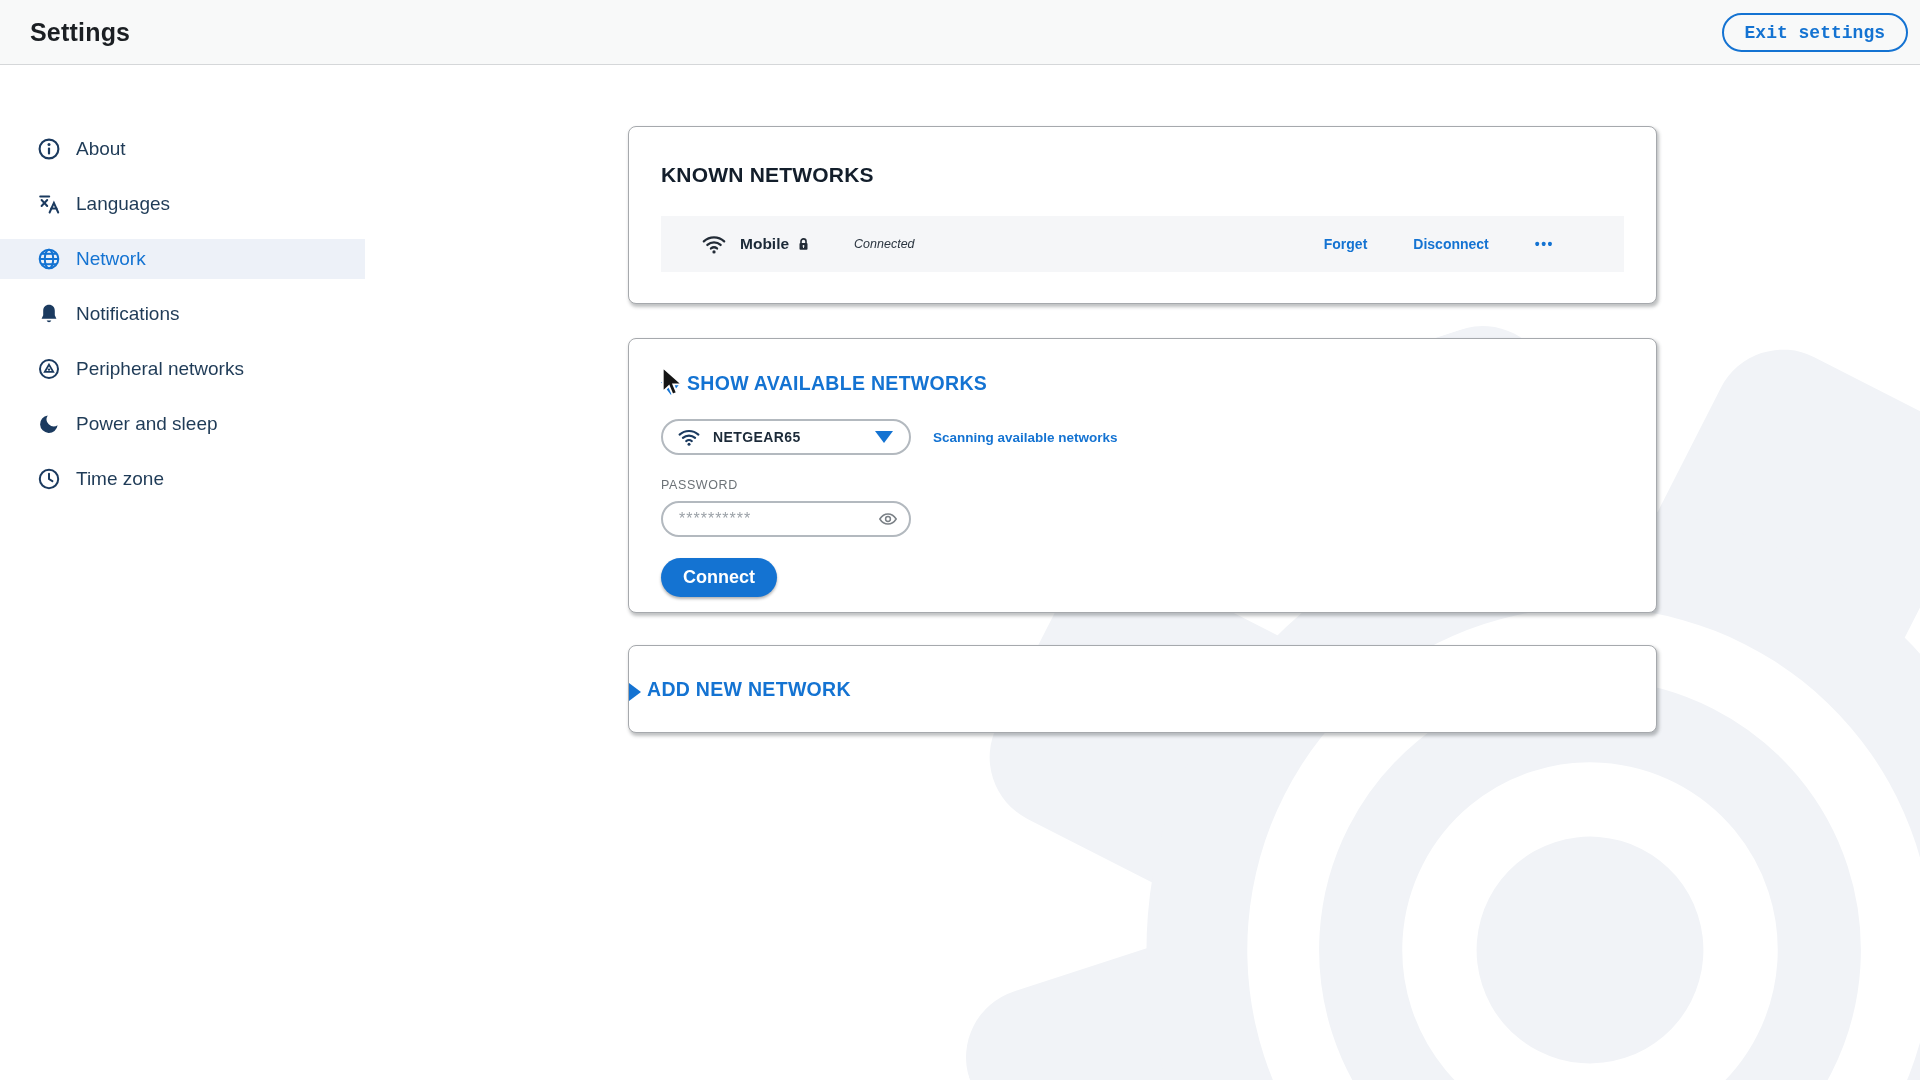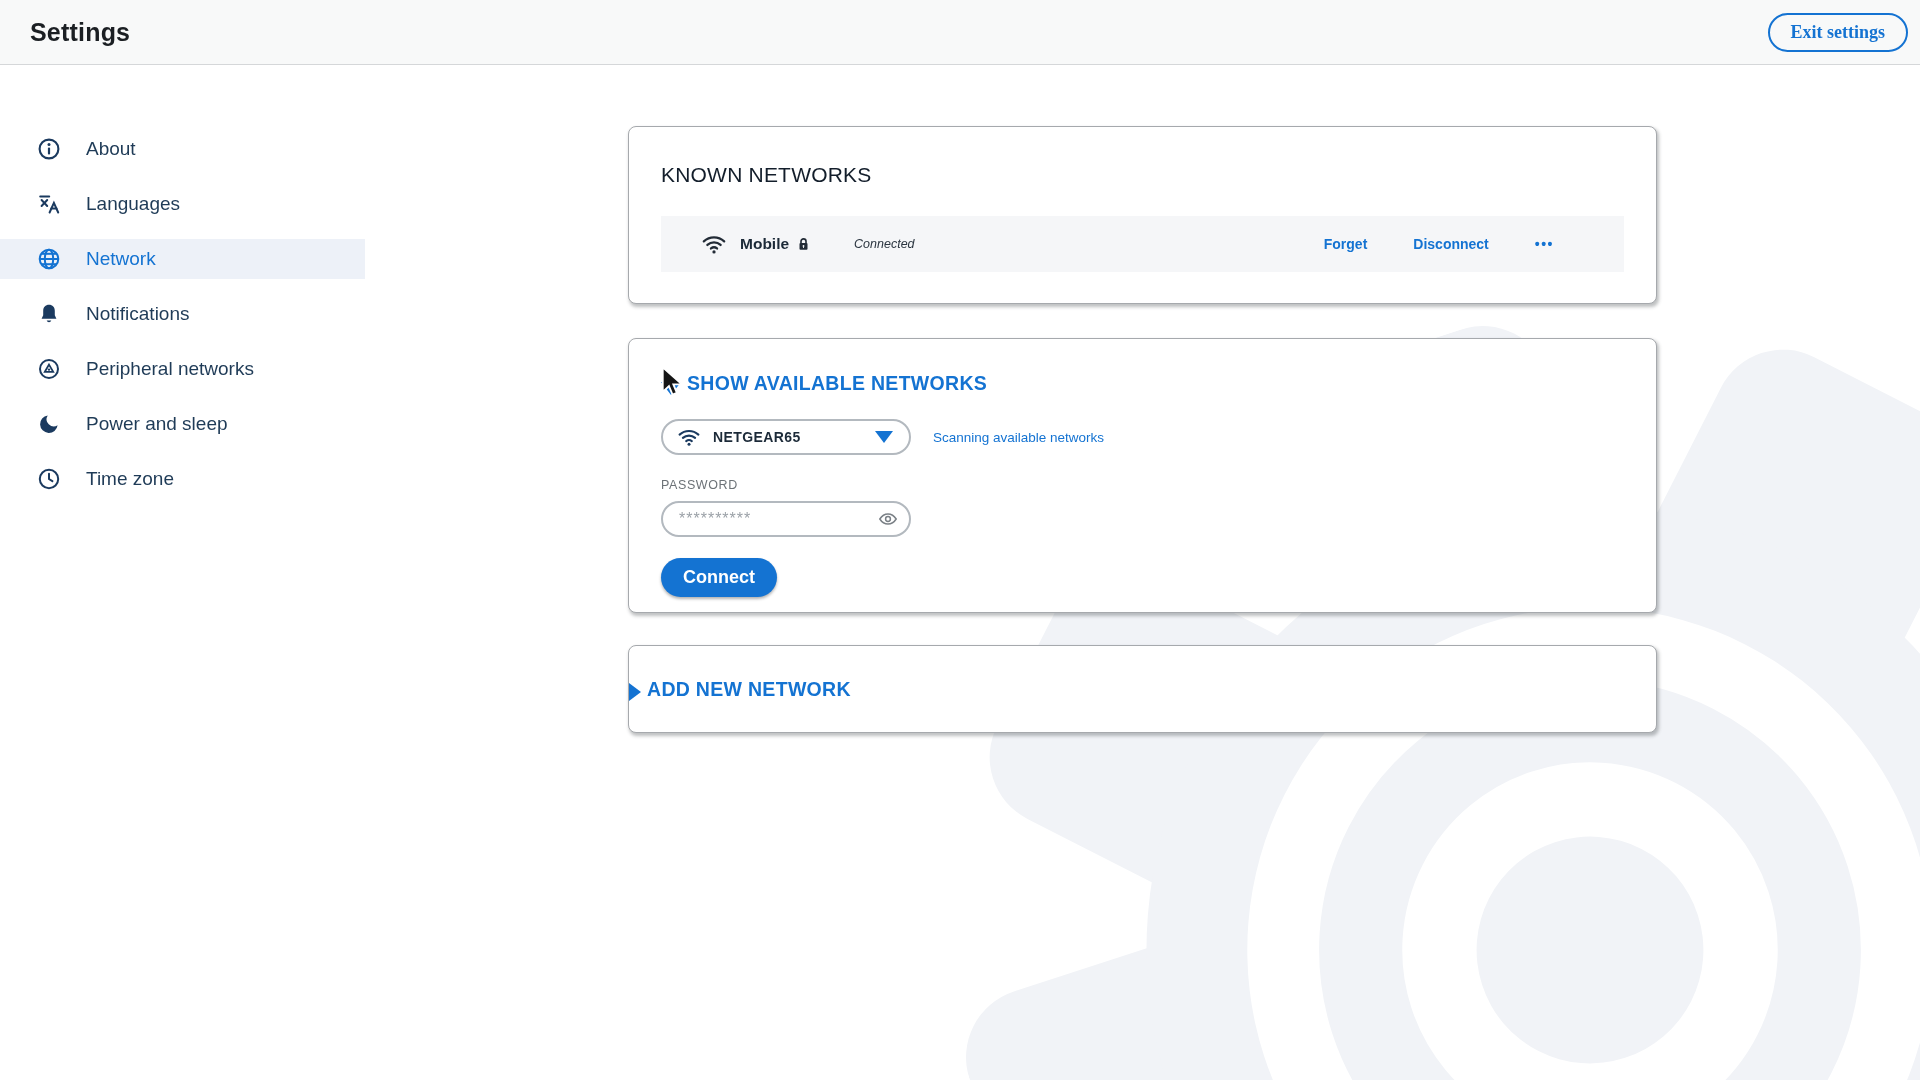--- a/index.html
+++ b/index.html
@@ -9,38 +9,38 @@
   }
   *{margin:0;padding:0;box-sizing:border-box;}
   html,body{width:1920px;height:1080px;overflow:hidden;background:#fff;
     font-family:"Liberation Sans","DejaVu Sans",sans-serif;}
   
   .app-header{position:absolute;left:0;top:0;width:1920px;height:65px;background:#f8f9f9;
     border-bottom:1px solid #d5d7d9;z-index:5;display:flex;align-items:center;}
   .app-title{font-size:25px;font-weight:700;color:#1b1f23;margin-left:30px;letter-spacing:.2px;}
   .exit-btn{position:absolute;right:12px;top:13px;height:39px;padding:0 21px;border:2.5px solid var(--accent);
     border-radius:21px;background:transparent;color:var(--accent);font-size:18px;font-weight:700;
-    font-family:Liberation Serif, serif;display:flex;align-items:center;cursor:pointer;}
+    font-family:Liberation Mono, monospace;display:flex;align-items:center;cursor:pointer;}
   
   .gear-wm{position:absolute;right:-300px;bottom:-500px;width:1260px;height:1260px;z-index:0;
     transform:rotate(-18deg);}
   
   .sidebar{position:absolute;left:0;top:65px;width:365px;z-index:2;}
   .side-list{list-style:none;margin-top:64px;}
   .side-item{height:40px;margin-bottom:15px;display:flex;align-items:center;padding-left:37px;
-    gap:25px;font-size:19px;color:var(--navy);cursor:pointer;}
+    gap:15px;font-size:19px;color:var(--navy);cursor:pointer;}
   .side-item .icon{width:24px;height:24px;display:flex;align-items:center;justify-content:center;color:#1b3a5f;}
   .side-item.active{background:#edf1f8;color:var(--accent);}
   .side-item.active .icon{color:var(--accent);}
   
   .main{position:absolute;left:628px;top:126px;width:1029px;z-index:1;}
   .card{background:#fff;border:1px solid var(--card-border);border-radius:8px;
     box-shadow:1.5px 2.5px 3.5px rgba(40,45,50,.30);}
   .card-known{height:178px;padding:36px 32px 0 32px;margin-bottom:34px;}
-  .card-title{font-size:21px;font-weight:400;color:var(--heading);letter-spacing:.2px;}
+  .card-title{font-size:21px;font-weight:700;color:var(--heading);letter-spacing:.2px;}
   .net-row{margin-top:29px;height:56px;background:var(--row-bg);display:flex;align-items:center;
     padding:0 70px 0 40px;}
   .net-name{font-size:15.5px;font-weight:700;color:var(--body-text);margin-left:13px;}
   .lock{margin-left:7px;display:flex;align-items:center;color:#222b36;}
   .net-status{font-size:12.5px;font-style:italic;color:#2c3641;margin-left:43px;}
   .row-actions{margin-left:auto;display:flex;align-items:center;gap:46px;}
   .link{font-size:14px;font-weight:700;color:var(--accent);cursor:pointer;text-decoration:none;}
   .more-dots{letter-spacing:1.5px;}
   .card-avail{height:275px;padding:33px 32px 0 32px;margin-bottom:32px;position:relative;}
   .section-head{display:flex;align-items:flex-end;gap:6px;cursor:pointer;}
@@ -48,21 +48,21 @@
   .tri-down{width:0;height:0;border-left:10px solid transparent;border-right:10px solid transparent;
     border-top:13px solid var(--accent);}
   .tri-right{width:0;height:0;border-top:9px solid transparent;border-bottom:9px solid transparent;
     border-left:12px solid var(--accent);}
   .dd-row{margin-top:24px;display:flex;align-items:center;}
   .dropdown{width:250px;height:36px;border:2px solid var(--input-border);border-radius:18px;
     display:flex;align-items:center;padding:0 16px 0 14px;background:#fff;cursor:pointer;color:#1b3a5f;}
   .dd-name{font-size:14px;font-weight:700;color:var(--body-text);letter-spacing:.4px;margin-left:12px;}
   .dd-caret{margin-left:auto;width:0;height:0;border-left:9px solid transparent;
     border-right:9px solid transparent;border-top:12px solid var(--accent);}
-  .scanning{font-size:13.5px;font-weight:400;color:var(--accent);margin-left:22px;cursor:pointer;}
+  .scanning{font-size:13.5px;font-weight:700;color:var(--accent);margin-left:22px;cursor:pointer;}
   .pw-label{margin-top:23px;font-size:12.5px;color:var(--muted);letter-spacing:.6px;}
   .pw-wrap{position:relative;width:250px;margin-top:9px;}
   .pw-input{width:250px;height:36px;border:2px solid var(--input-border);border-radius:18px;
     padding:0 42px 0 16px;font-size:16px;letter-spacing:1px;color:#3a4248;font-family:inherit;outline:none;}
   .pw-input::placeholder{color:var(--placeholder);}
   .eye{position:absolute;right:13px;top:8px;width:20px;height:20px;color:#7a8086;cursor:pointer;
     display:flex;align-items:center;justify-content:center;}
   .connect-btn{margin-top:21px;height:39px;padding:0 22px;border:none;border-radius:20px;
     background:var(--accent);color:#fff;font-size:18px;font-weight:700;font-family:inherit;
     box-shadow:0 2px 3px rgba(0,0,0,.3);cursor:pointer;}

